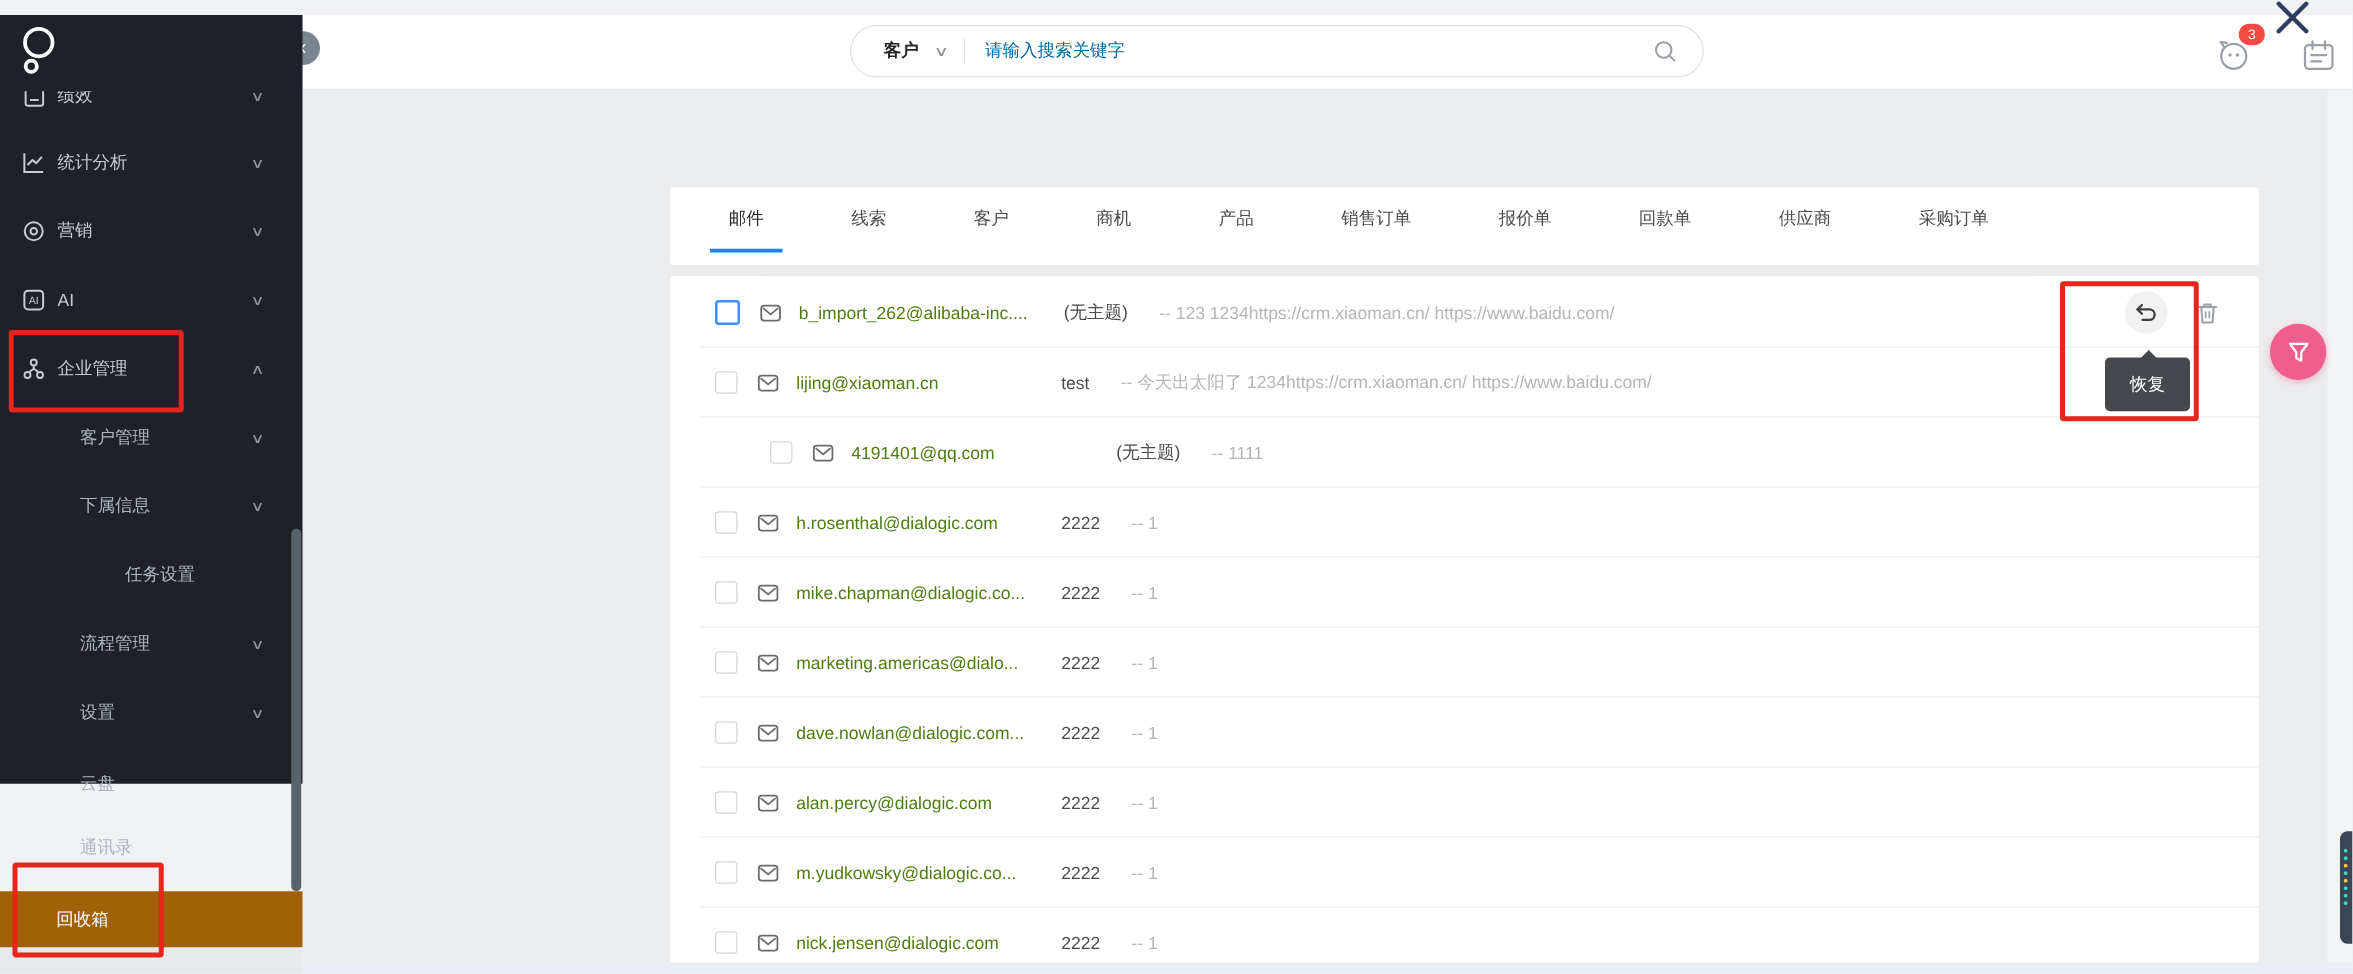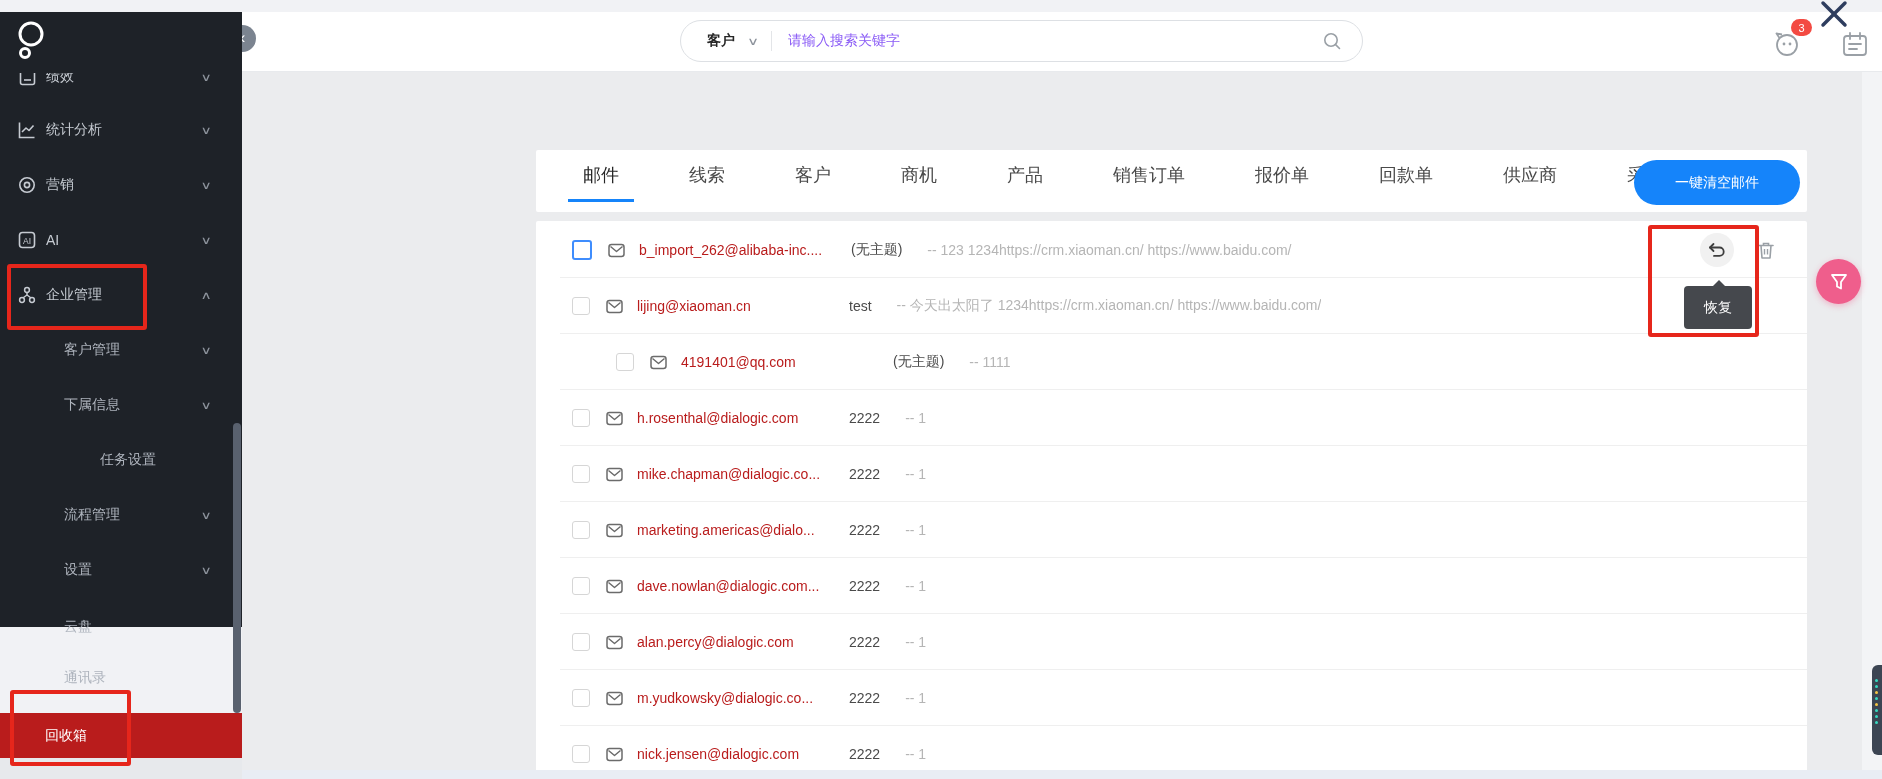--- a/index.html
+++ b/index.html
@@ -10,56 +10,56 @@
   }
   
   .sidebar{position:absolute;left:0;top:12px;width:242px;height:615px;background:#1e2228;z-index:5;}
   .logo{position:absolute;left:12px;top:5px;width:34px;height:46px;}
   .nav-item{position:absolute;left:0;width:242px;height:40px;display:flex;align-items:center;color:#c6cbd2;font-size:14px;}
   .nav-item .nicon{width:18px;height:18px;margin-left:18px;margin-right:10px;flex:0 0 auto;display:flex;align-items:center;justify-content:center;}
   .nav-item .chev{position:absolute;right:32px;color:#8d939c;font-size:11px;transform:scaleX(1.4);}
   .nav-main-0{clip-path:inset(16px 0 0 0);}
   .nav-sub .nav-item{color:#aeb4bd;}
   .nav-sub .nav-item .nlabel{margin-left:64px;}
-  .active-bar{position:absolute;left:0;top:701px;width:242px;height:45px;background:#b91c1c;display:flex;align-items:center;z-index:1;}
+  .active-bar{position:absolute;left:0;top:701px;width:242px;height:45px;background:#a16207;display:flex;align-items:center;z-index:1;}
   .active-bar .nlabel{margin-left:45px;color:#ffffff;font-size:14px;}
   .side-scroll{position:absolute;left:233px;top:411px;width:8px;height:290px;background:#59616e;border-radius:4px;}
   .side-bottom{position:absolute;left:0;top:758px;width:242px;height:21px;background:#e7e9ec;z-index:6;}
   
   .header{position:absolute;left:242px;top:12px;width:1640px;height:59px;background:#ffffff;border-bottom:1px solid #e8eaed;z-index:4;}
   .collapse-btn{position:absolute;left:-13px;top:13px;width:27px;height:27px;border-radius:50%;background:#7b8490;color:#fff;
     display:flex;align-items:center;justify-content:center;font-size:17px;line-height:1;padding-bottom:2px;box-sizing:border-box;cursor:pointer;}
   .search-pill{position:absolute;left:438px;top:8px;width:683px;height:42px;border:1px solid #dde0e4;border-radius:22px;
     display:flex;align-items:center;box-sizing:border-box;background:#fff;}
   .search-cat{margin-left:26px;font-size:14px;color:#262626;font-weight:bold;}
   .search-chev{margin-left:14px;color:#8d939c;font-size:11px;transform:scaleX(1.5);}
   .search-div{width:1px;height:20px;background:#e3e5e8;margin:0 16px 0 14px;}
-  .search-ph{font-size:14px;color:#8b5cf6;flex:1;}
+  .search-ph{font-size:14px;color:#0369a1;flex:1;}
   .search-ic{margin-right:20px;}
   .hicon{position:absolute;top:17px;width:28px;height:28px;}
   .badge{position:absolute;left:1549px;top:7px;min-width:21px;height:17px;background:#f34a42;border-radius:9px;
     color:#fff;font-size:11px;display:flex;align-items:center;justify-content:center;padding:0 4px;box-sizing:border-box;z-index:2;}
   .close-x{position:absolute;left:1576px;top:-14px;width:32px;height:32px;}
   
   .content-bg{position:absolute;left:242px;top:71px;width:1640px;height:708px;background:#ebecee;}
   .right-track{position:absolute;left:1862px;top:71px;width:20px;height:708px;background:#f3f4f6;}
   .tab-card{position:absolute;left:536px;top:150px;width:1271px;height:62px;background:#fff;border-radius:2px;z-index:2;}
   .tabs{display:flex;align-items:center;height:52px;padding-left:32px;}
-  .tab{padding:0 15px;margin-right:40px;font-size:18px;color:#4a4a4a;height:49px;display:flex;align-items:center;
+  .tab{padding:0 15px;margin-right:40px;font-size:14px;color:#4a4a4a;height:49px;display:flex;align-items:center;
     border-bottom:3px solid transparent;cursor:pointer;white-space:nowrap;}
   .tab.active{color:#262626;border-bottom-color:#1584fa;}
   .clear-btn{position:absolute;right:7px;top:10px;height:45px;padding:0 41px;border:none;border-radius:23px;background:#1584fa;
     color:#fff;font-size:14px;cursor:pointer;}
   .list-card{position:absolute;left:536px;top:221px;width:1271px;height:558px;background:#fff;border-radius:2px;z-index:2;}
   .mail-row{position:absolute;left:0;width:1271px;height:56px;display:flex;align-items:center;box-sizing:border-box;}
   .mail-row .sep{position:absolute;left:24px;right:0;bottom:0;height:1px;background:#efefef;}
   .cb{width:16px;height:16px;border:1px solid #d6d6d6;border-radius:3px;margin-left:36px;flex:0 0 auto;background:#fff;cursor:pointer;}
   .cb.cb-highlight{border:2px solid #3f8dfd;}
   .env{margin-left:16px;flex:0 0 auto;display:flex;}
-  .sender{margin-left:14px;width:212px;font-size:14px;color:#b91c1c;white-space:nowrap;overflow:hidden;flex:0 0 auto;}
+  .sender{margin-left:14px;width:212px;font-size:14px;color:#4d7c0f;white-space:nowrap;overflow:hidden;flex:0 0 auto;}
   .subject{font-size:14px;color:#4a4a4a;font-weight:500;white-space:nowrap;}
   .snippet{margin-left:25px;font-size:14px;color:#b5b5b5;white-space:nowrap;overflow:hidden;}
   .row-actions{position:absolute;right:32px;top:11px;display:flex;align-items:center;}
   .restore-btn{width:34px;height:34px;border-radius:50%;background:#f1f1f1;display:flex;align-items:center;justify-content:center;cursor:pointer;}
   .trash-btn{margin-left:23px;cursor:pointer;display:flex;}
   
   .tooltip{position:absolute;left:1684px;top:286px;width:68px;height:43px;background:#45484d;border-radius:4px;z-index:8;
     color:#fff;font-size:14px;display:flex;align-items:center;justify-content:center;}
   .tooltip .arrow{position:absolute;left:28px;top:-6px;width:0;height:0;border-left:7px solid transparent;border-right:7px solid transparent;border-bottom:7px solid #45484d;}
   
@@ -248,21 +248,20 @@
       <div class="tab">
       <span>回款单</span>
     </div>
       <div class="tab">
       <span>供应商</span>
     </div>
       <div class="tab">
       <span>采购订单</span>
     </div>
     </div>
-  <button class="clear-btn">一键清空邮件</button>
 </div>
 
 <div class="list-card">
   <div>
 
   <div class="mail-row" style="top: 1px;">
       <span class="cb cb-highlight"></span>
       <svg class="env" width="17" height="15" viewBox="0 0 17 15">
         <rect x="1" y="1.5" width="15" height="12" rx="2.5" fill="none" stroke="#6b6b6b" stroke-width="1.5"></rect>
         <path d="M2.5 3.5 L8.5 8.5 L14.5 3.5" fill="none" stroke="#6b6b6b" stroke-width="1.5" stroke-linejoin="round"></path>

